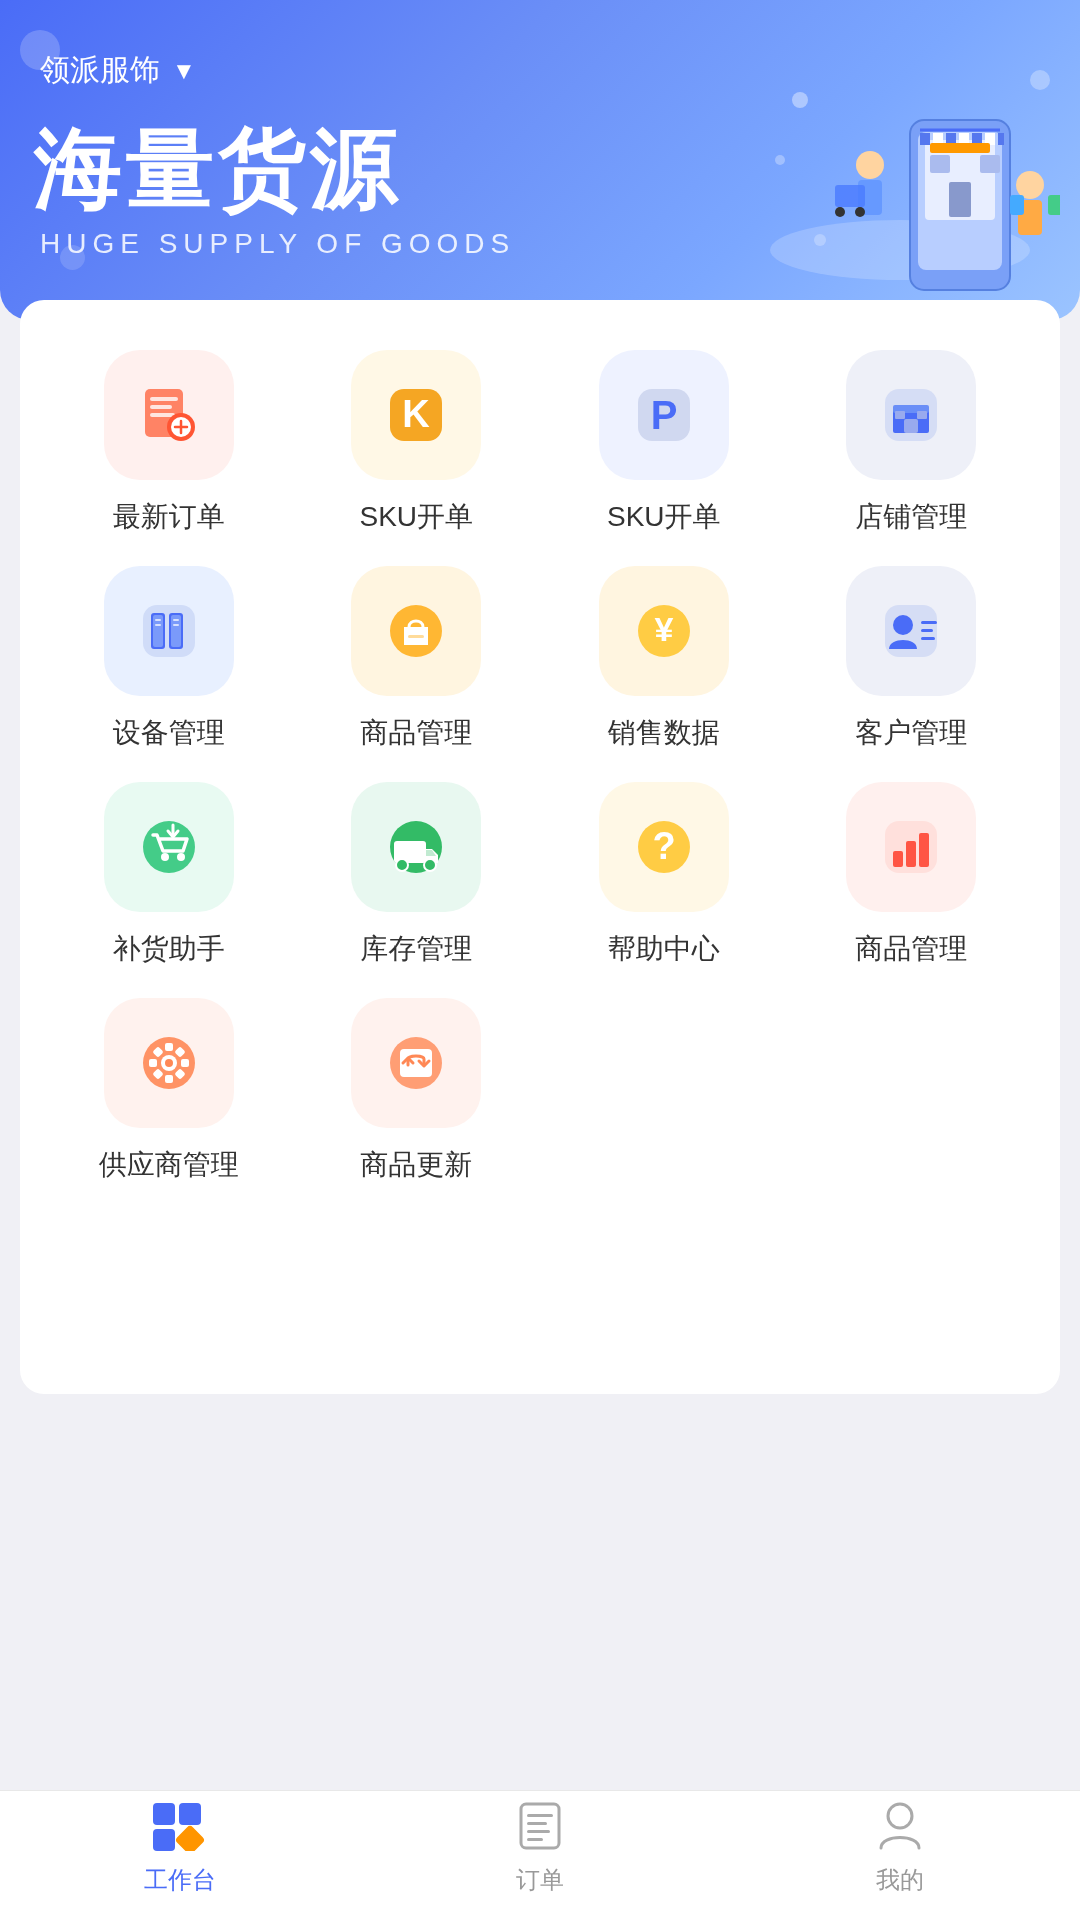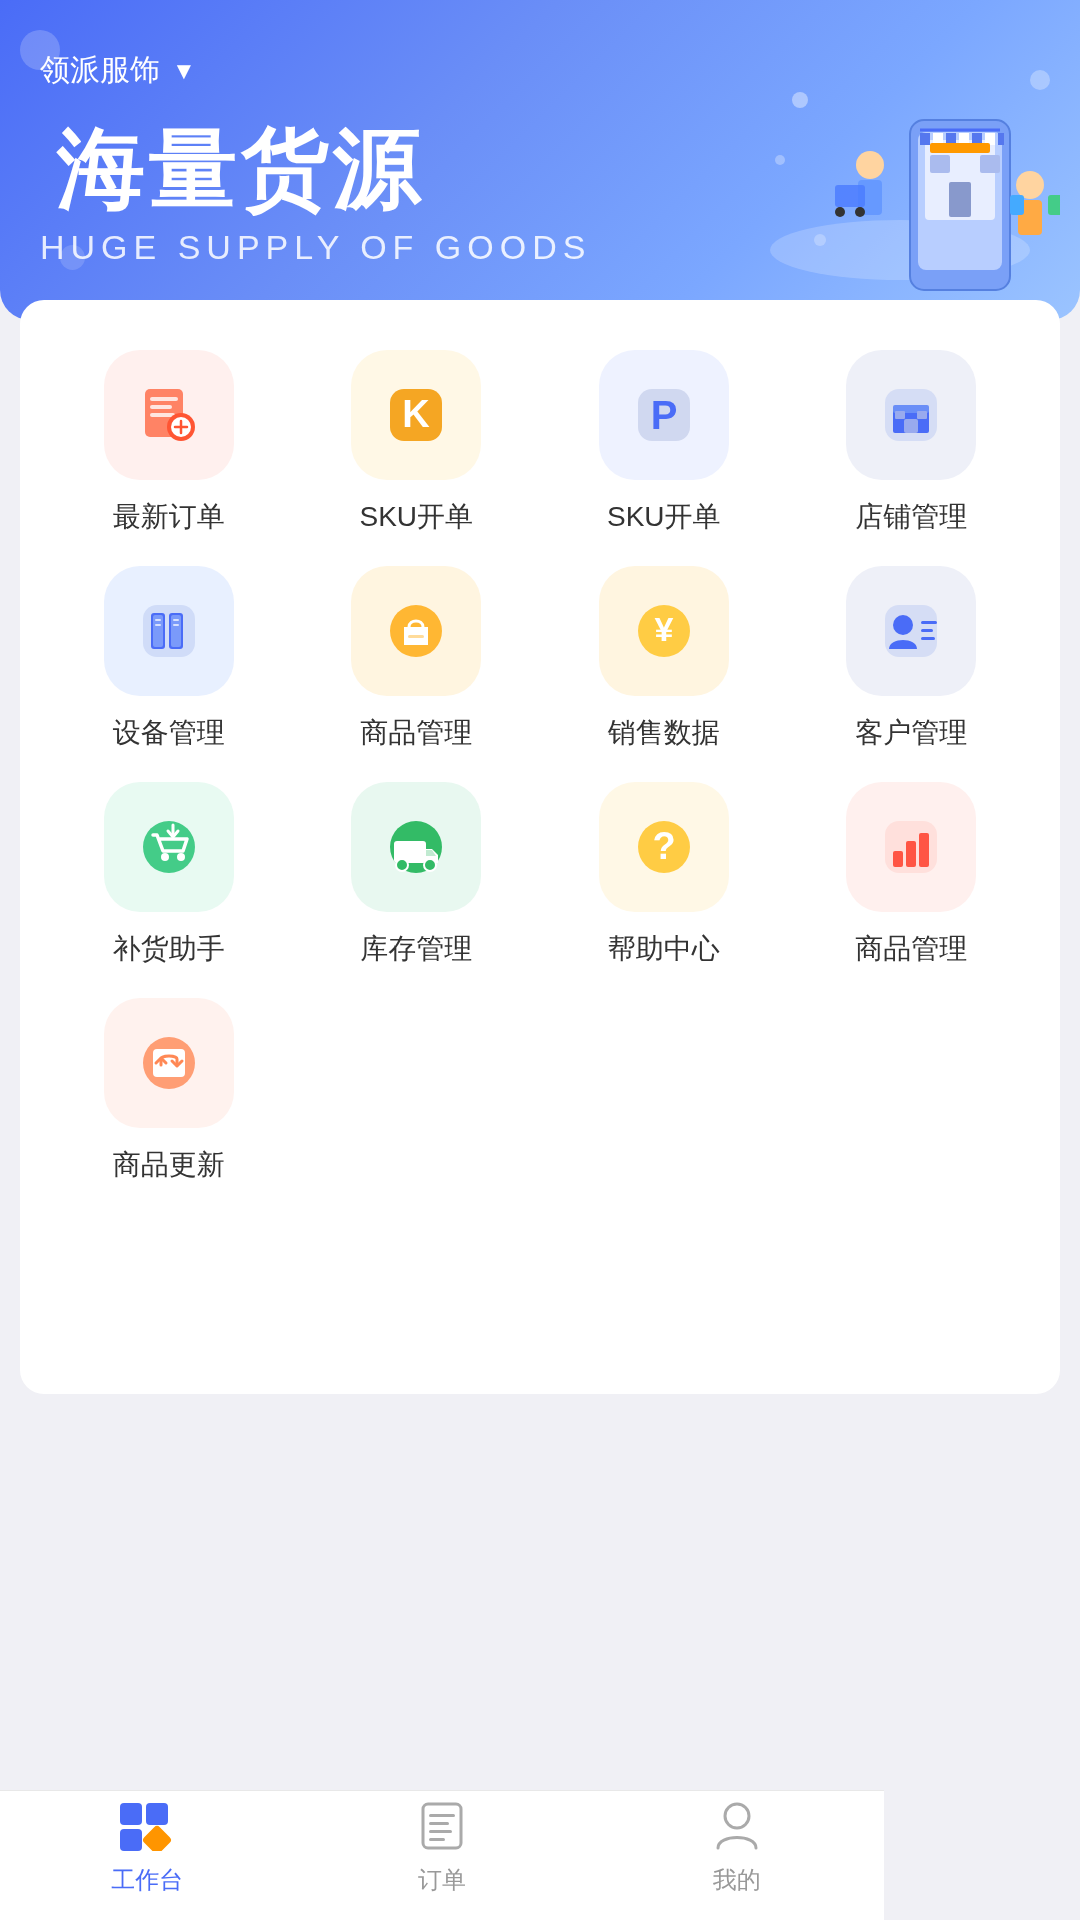--- a/index.html
+++ b/index.html
@@ -33,27 +33,27 @@
     }
     .dropdown-icon {
       color: white;
       font-size: 24px;
       margin-left: 12px;
     }
     .banner-title {
       color: white;
       font-size: 88px;
       font-weight: 700;
-      padding: 10px 57px;
+      padding: 10px 34px;
       line-height: 1.1;
       letter-spacing: 4px;
     }
     .banner-subtitle {
       color: rgba(255,255,255,0.85);
-      font-size: 34px;
+      font-size: 28px;
       padding: 0 40px;
       letter-spacing: 6px;
     }
     .banner-illustration {
       position: absolute;
       right: 20px;
       top: 20px;
       width: 320px;
       height: 280px;
     }
@@ -138,21 +138,21 @@
       height: 500px;
       background: #f0f0f5;
       margin-top: 20px;
     }
 
     
     .bottom-nav {
       position: fixed;
       bottom: 0;
       left: 0;
-      width: 884px;
+      width: 1080px;
       height: 130px;
       background: white;
       border-top: 1px solid #e8e8e8;
       display: flex;
       align-items: center;
       justify-content: space-around;
       padding-bottom: 20px;
     }
     .nav-item {
       display: flex;
@@ -409,20 +409,42 @@
           <rect x="8" y="8" width="52" height="52" rx="14" fill="#ffe0dc"></rect>
 
           <rect x="16" y="38" width="10" height="16" rx="2" fill="#ff5544"></rect>
           <rect x="29" y="28" width="10" height="26" rx="2" fill="#ff5544"></rect>
           <rect x="42" y="20" width="10" height="34" rx="2" fill="#ff5544"></rect>
         </svg>
       </div>
       <span class="icon-label">商品管理</span>
     </div>
 
+    <div class="grid-item">
+      <div class="icon-wrapper peach">
+        <svg class="icon-svg" viewBox="0 0 68 68">
+          <rect x="8" y="8" width="52" height="52" rx="26" fill="#ff8855" opacity="0.9"></rect>
+
+          <circle cx="34" cy="34" r="8" fill="white"></circle>
+          <circle cx="34" cy="34" r="4" fill="#ff8855"></circle>
+
+          <rect x="30" y="14" width="8" height="8" rx="2" fill="white"></rect>
+          <rect x="30" y="46" width="8" height="8" rx="2" fill="white"></rect>
+          <rect x="14" y="30" width="8" height="8" rx="2" fill="white"></rect>
+          <rect x="46" y="30" width="8" height="8" rx="2" fill="white"></rect>
+          <rect x="19" y="19" width="8" height="8" rx="2" fill="white" transform="rotate(45 23 23)"></rect>
+          <rect x="41" y="19" width="8" height="8" rx="2" fill="white" transform="rotate(45 45 23)"></rect>
+          <rect x="19" y="41" width="8" height="8" rx="2" fill="white" transform="rotate(45 23 45)"></rect>
+          <rect x="41" y="41" width="8" height="8" rx="2" fill="white" transform="rotate(45 45 45)"></rect>
+
+          <text x="34" y="60" text-anchor="middle" font-size="0" fill="white">供</text>
+        </svg>
+      </div>
+      <span class="icon-label">供应商管理</span>
+    </div>
 
     <div class="grid-item">
       <div class="icon-wrapper peach">
         <svg class="icon-svg" viewBox="0 0 68 68">
           <rect x="8" y="8" width="52" height="52" rx="26" fill="#ff8855" opacity="0.8"></rect>
 
           <rect x="18" y="20" width="32" height="28" rx="4" fill="white"></rect>
 
           <path d="M26 30 C26 26 42 26 42 30 L42 36" fill="none" stroke="#ff8855" stroke-width="3" stroke-linecap="round"></path>
           <polyline points="37,32 42,37 47,32" fill="none" stroke="#ff8855" stroke-width="3" stroke-linecap="round" stroke-linejoin="round"></polyline>

